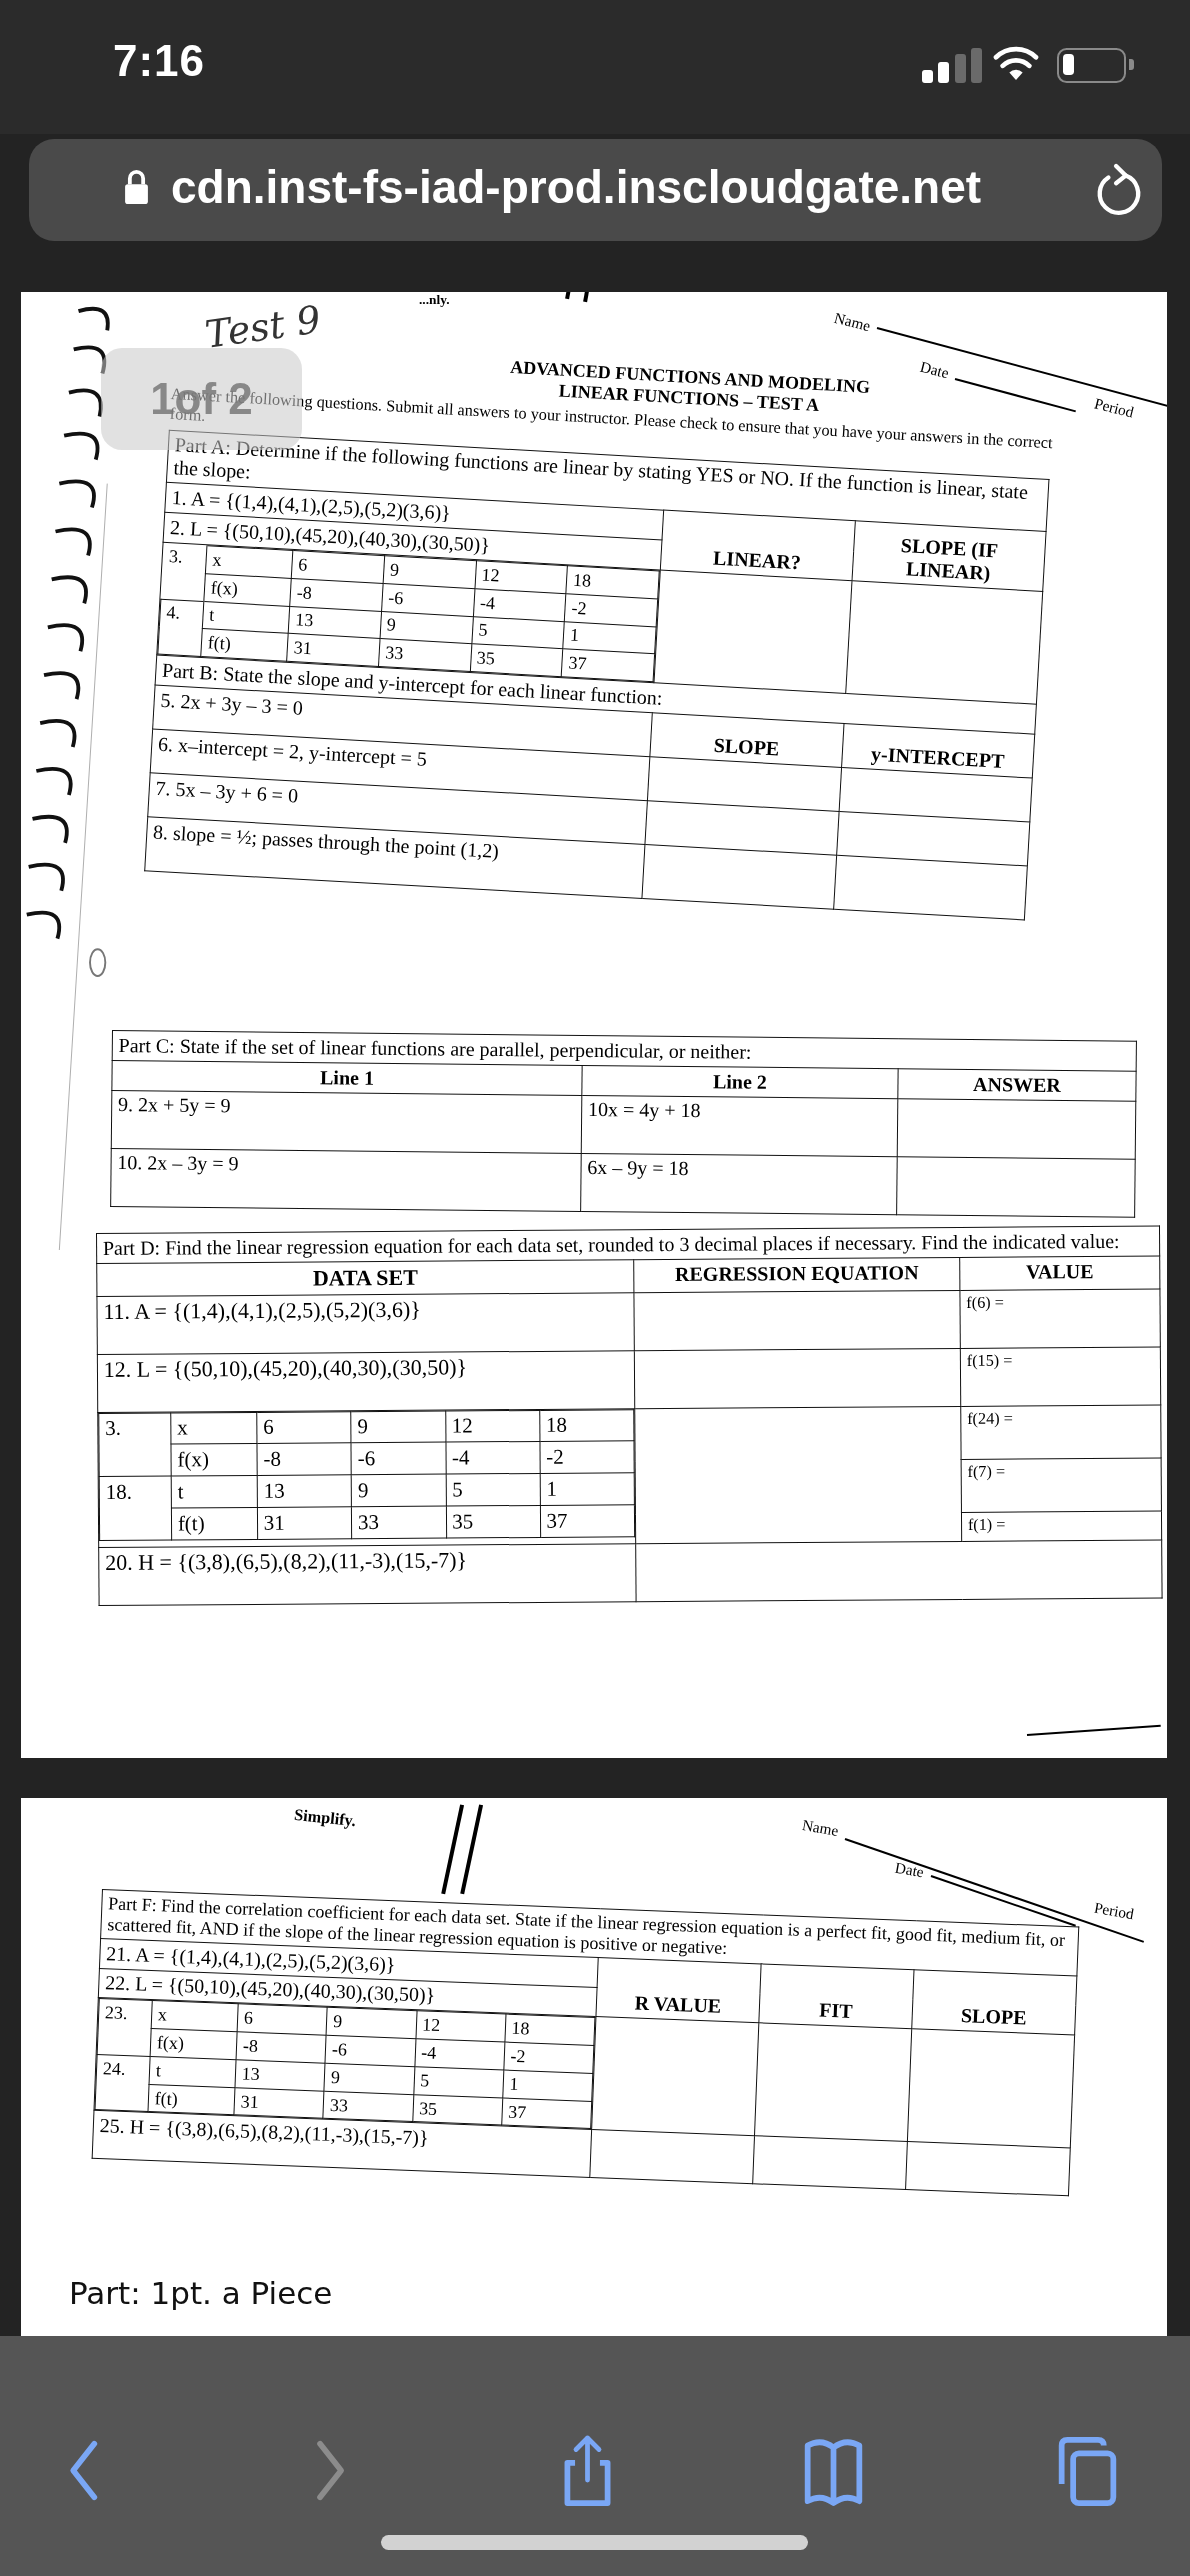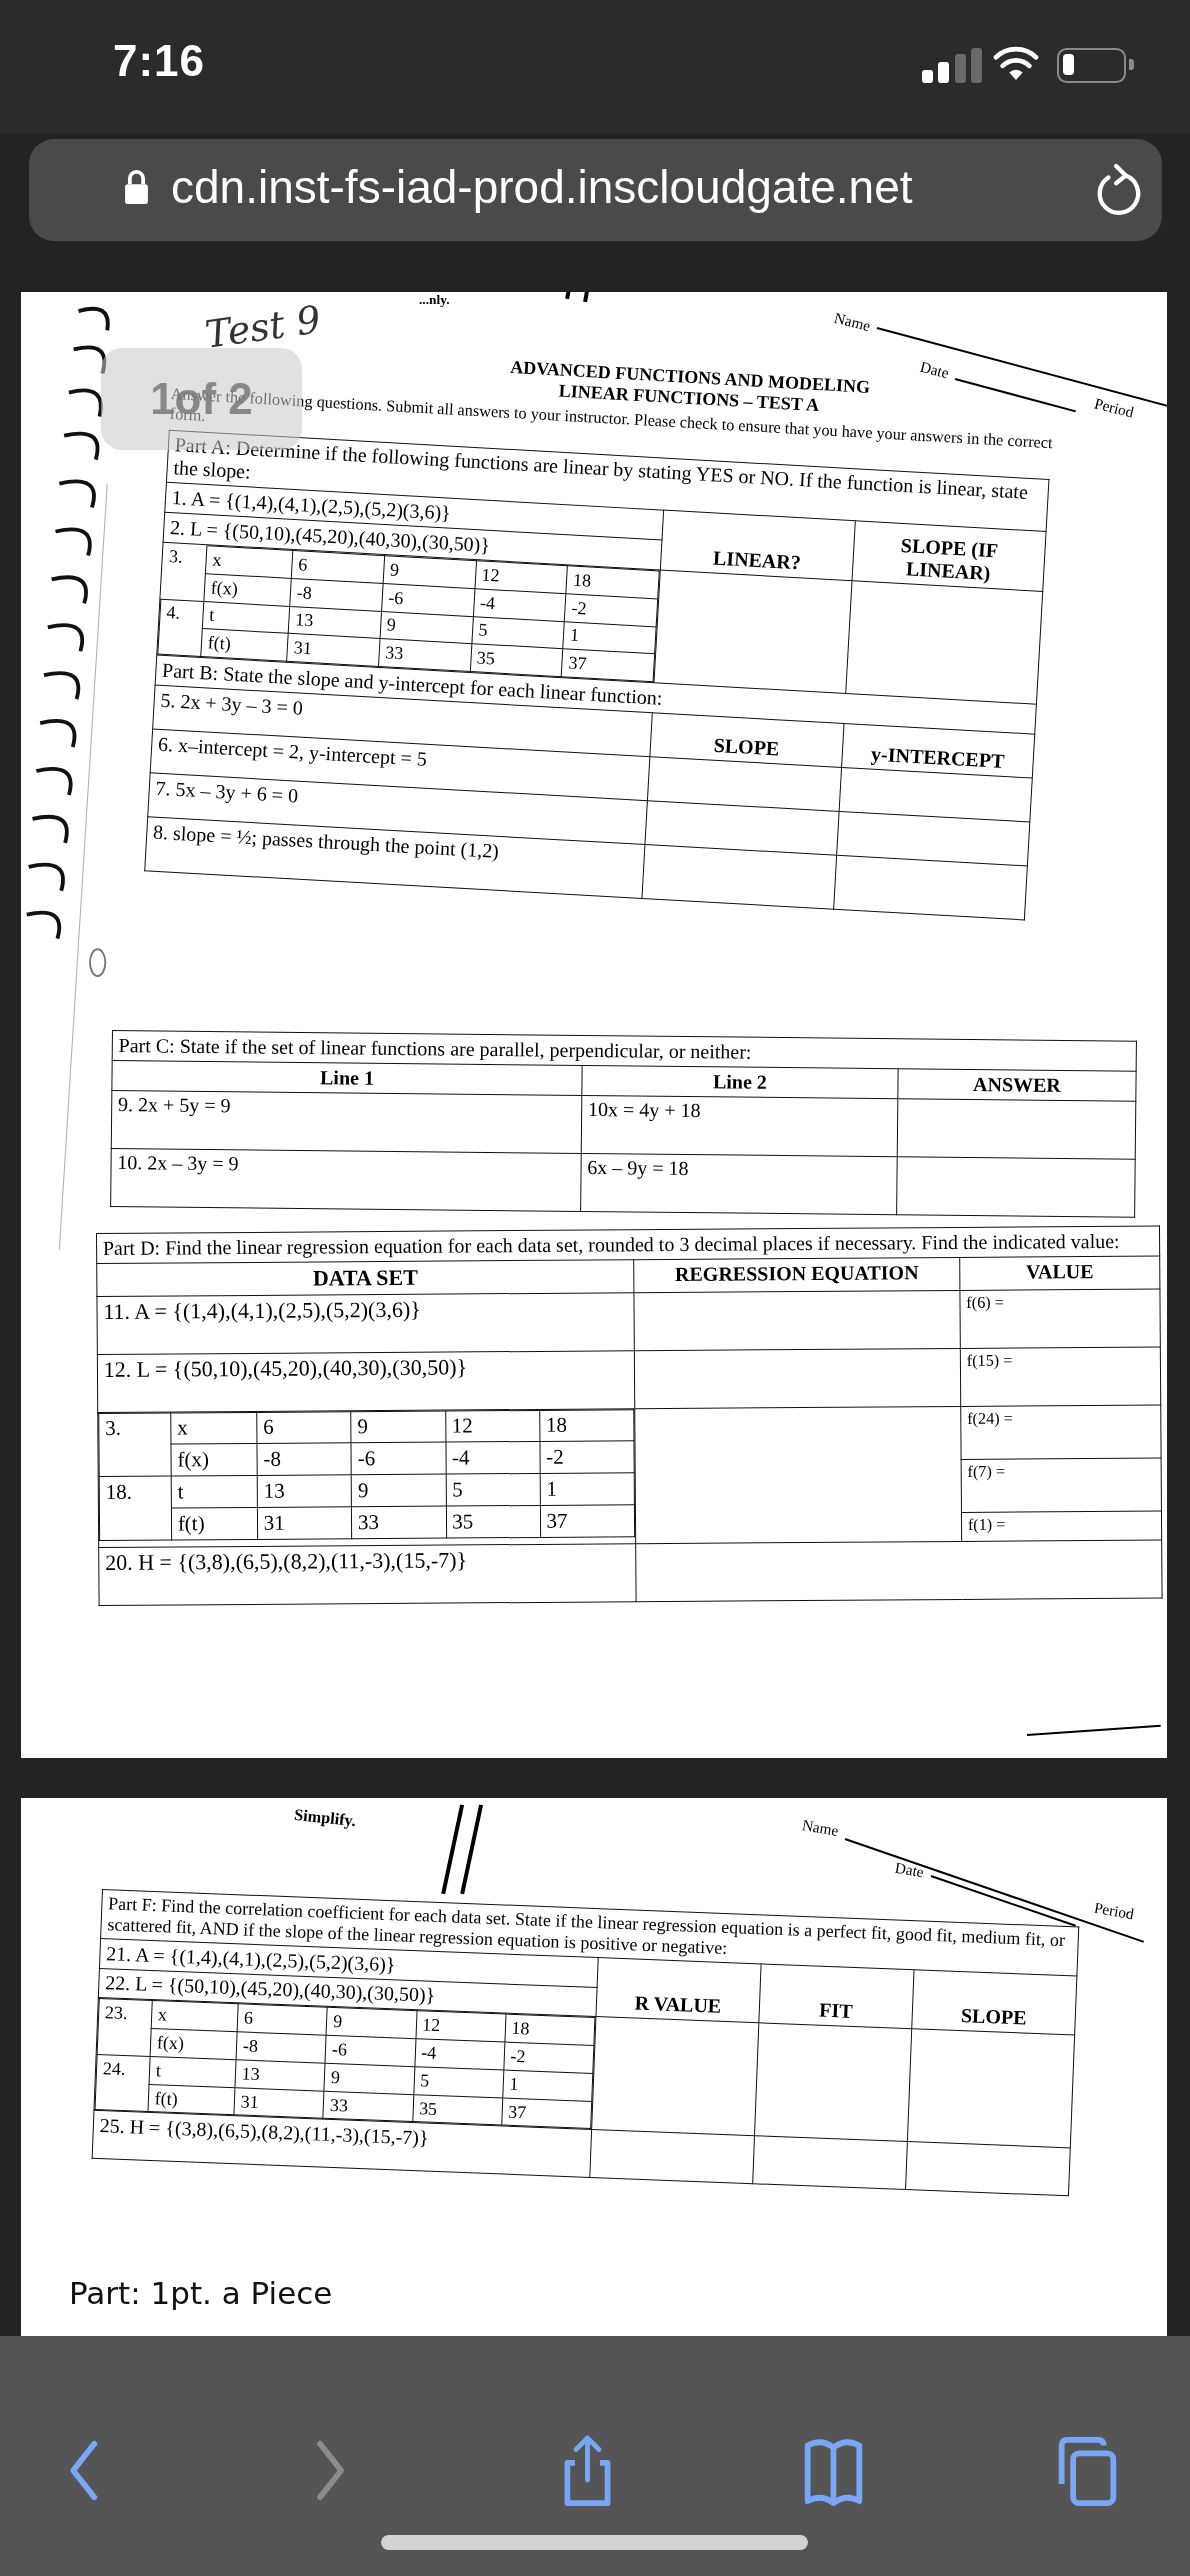--- a/index.html
+++ b/index.html
@@ -11,21 +11,21 @@
   .status-time { position: absolute; left: 113px; top: 36px; font-size: 44px; font-weight: bold; color: #fff; letter-spacing: 1px; }
   .signal { position: absolute; left: 922px; top: 48px; width: 63px; height: 35px; }
   .signal span { position: absolute; bottom: 0; width: 10.5px; border-radius: 2.9px; background: #fff; }
   .signal span.dim { background: #6a6a6a; }
   .wifi { position: absolute; left: 992px; top: 44px; width: 48px; height: 38px; }
   .battery { position: absolute; left: 1057px; top: 48px; width: 69px; height: 35px; border: 2.9px solid #8a8a8a; border-radius: 9.6px; }
   .battery .level { position: absolute; left: 3.8px; top: 3.8px; width: 11.5px; height: 21px; background: #fff; border-radius: 3.8px; }
   .battery .nub { position: absolute; right: -9.6px; top: 8.6px; width: 4.8px; height: 11.5px; background: #8a8a8a; border-radius: 0 2.9px 2.9px 0; }
 
   
-  .url-bar { position: absolute; left: 29px; top: 139px; width: 1133px; height: 102px; background: #4a4a4a; border-radius: 25px; }
+  .url-bar { position: absolute; left: 29px; top: 139px; width: 1133px; height: 102px; background: #4a4a4a; border-radius: 25px; font-weight: bold; }
   .lock-icon { position: absolute; left: 94px; top: 29px; width: 27px; height: 38px; }
   .url-text { position: absolute; left: 142px; top: 21px; font-size: 46px; color: #fff; white-space: nowrap; }
   .reload-icon { position: absolute; left: 1064px; top: 23px; width: 50px; height: 56px; }
 
   
   .viewer { position: absolute; left: 0; top: 271px; width: 1190px; height: 2065px; background: #232323; overflow: hidden; }
   .page { position: absolute; left: 21px; width: 1146px; background: #fff; overflow: hidden; }
   .page1 { top: 21px; height: 1466px; }
   .page2 { top: 1527px; height: 539px; }
 

